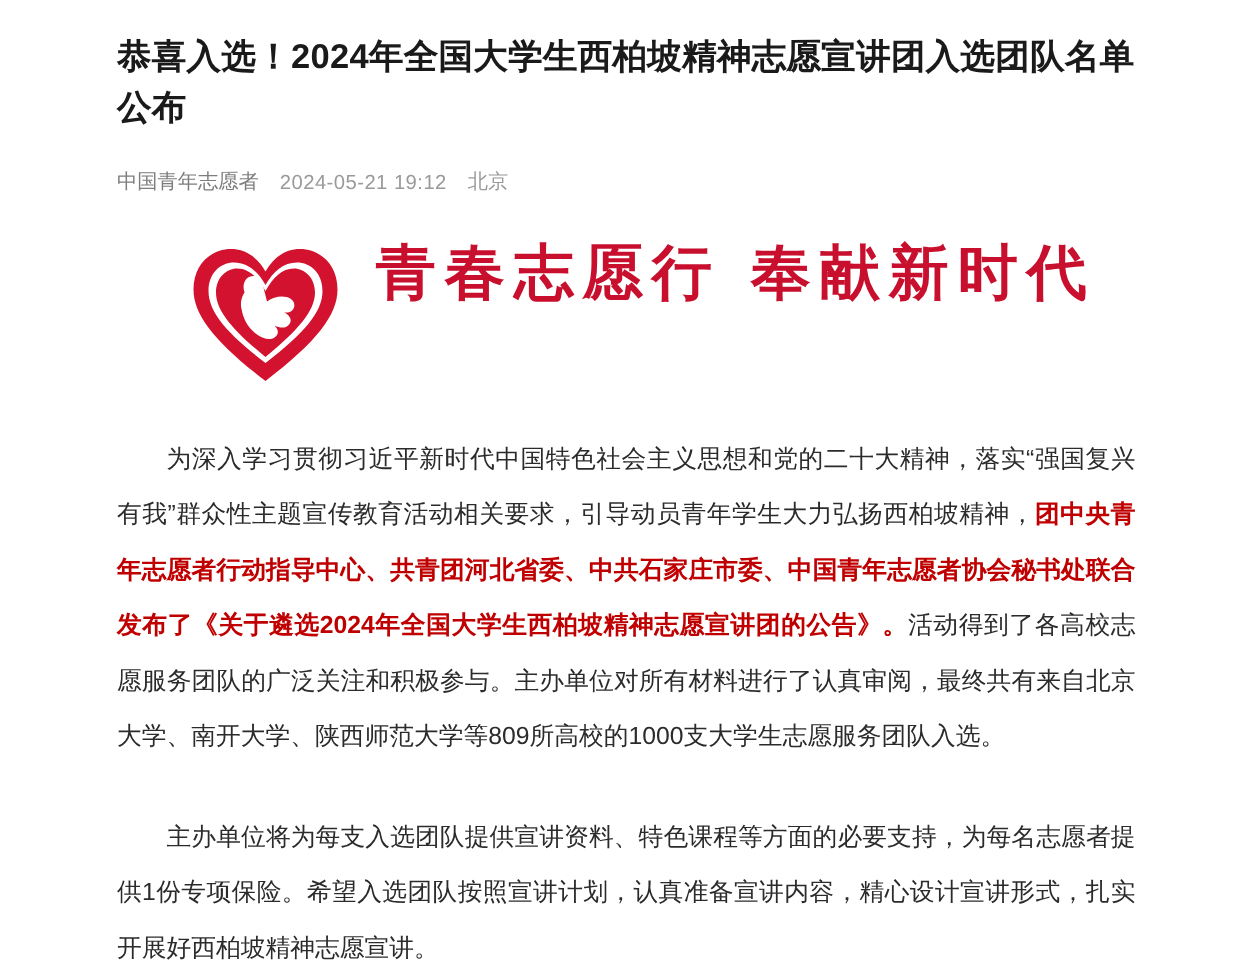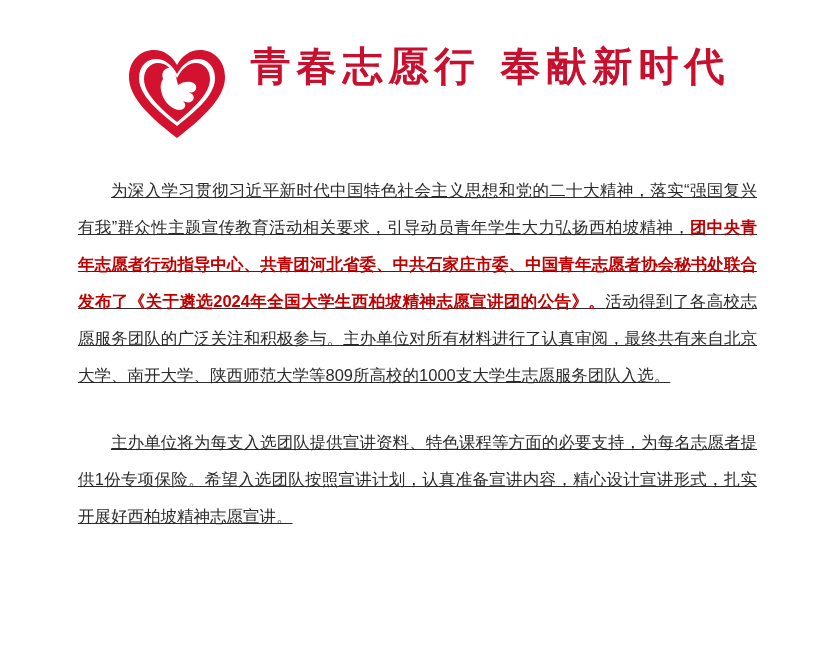--- a/index.html
+++ b/index.html
@@ -75,34 +75,39 @@
     margin-top: 26px;
     font-size: 16.5px;
     line-height: 37px;
     color: #2b2b2b;
     text-align: justify;
     text-justify: inter-ideograph;
   }
   .para {
     margin: 0 0 30px 0;
     text-indent: 2em;
-    text-decoration: underline;
   }
   .para:last-child { margin-bottom: 0; }
   .hl {
     color: #c00000;
     font-weight: bold;
   }
 </style>
 </head>
 <body>
 
 <div class="page">
 
+  <h1 class="article-title">恭喜入选！2024年全国大学生西柏坡精神志愿宣讲团入选团队名单公布</h1>
 
+  <div class="meta-row">
+    <span class="meta-source">中国青年志愿者</span>
+    <span class="meta-time">2024-05-21 19:12</span>
+    <span class="meta-loc">北京</span>
+  </div>
 
   <div class="banner">
     <div class="banner-inner">
       <span class="heart-wrap">
         <svg width="104" height="96" viewBox="0 0 104 96" aria-hidden="true">
           <path d="M52 92 C 18 66, 4 48, 4 31 C 4 14, 16 4, 29 4 C 39 4, 47 10, 52 19 C 57 10, 65 4, 75 4 C 88 4, 100 14, 100 31 C 100 48, 86 66, 52 92 Z" fill="#d2122e"></path>
           <path d="M52 80 C 26 60, 14 46, 14 32 C 14 20, 22 13, 31 13 C 40 13, 47 19, 52 28 C 57 19, 64 13, 73 13 C 82 13, 90 20, 90 32 C 90 46, 78 60, 52 80 Z" fill="#ffffff"></path>
           <path d="M52 76 C 30 58, 19 45, 19 33 C 19 23, 26 17, 33 17 C 41 17, 47 23, 52 32 C 57 23, 63 17, 71 17 C 78 17, 85 23, 85 33 C 85 45, 74 58, 52 76 Z" fill="#d2122e"></path>
           <path d="M38 33 C 36 27, 39 22, 44 22 C 47 22, 49 24, 50 27 L 53 39 C 57 36, 62 35, 66 36 C 70 37, 72 40, 71 43 C 70 46, 67 47, 64 46 C 68 48, 70 51, 68 54 C 66 57, 62 57, 58 55 C 61 58, 61 61, 58 63 C 55 65, 50 64, 45 60 C 40 56, 37 50, 36 44 C 35 40, 36 36, 38 33 Z" fill="#ffffff"></path>
         </svg>

